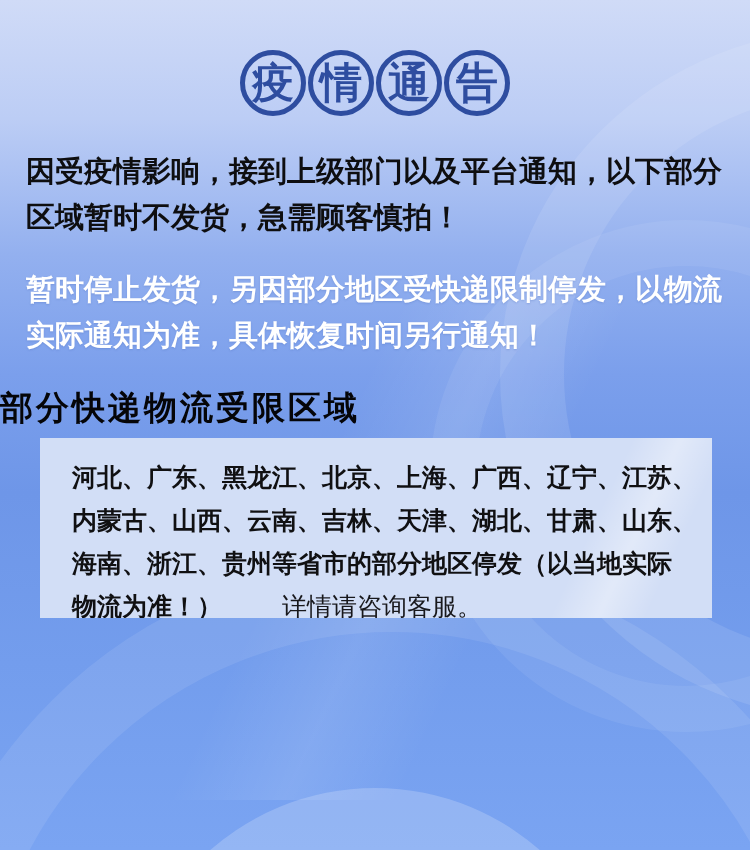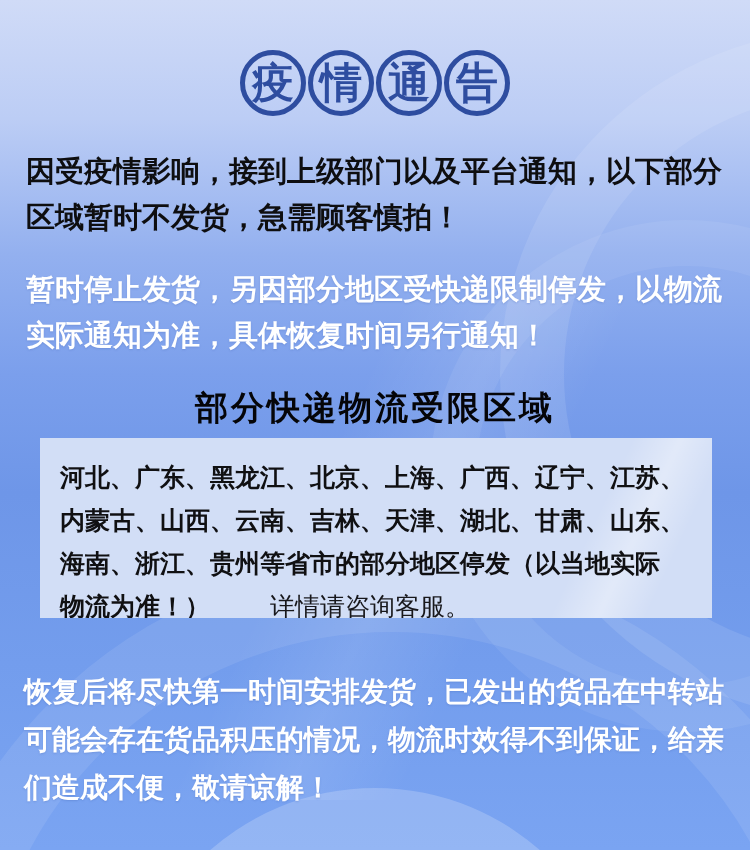--- a/index.html
+++ b/index.html
@@ -57,30 +57,30 @@
   }
   .para-white{
     top:266px;
     padding:0 26px;box-sizing:border-box;
     font-size:29px;line-height:46px;
     color:#ffffff;
     text-shadow:0 1px 2px rgba(60,90,170,0.25);
   }
   .section-title{
     position:absolute;top:386px;left:0;width:750px;
-    text-align:center;
+    text-align:left;
     font-size:33px;font-weight:bold;letter-spacing:3px;
     color:#050508;
   }
   .region-box{
     position:absolute;left:40px;top:438px;
     box-sizing:border-box;
     width:672px;height:180px;
     background:#d2def6;
-    padding:18px 12px 0 20px;
+    padding:18px 12px 0 32px;
     overflow:hidden;
   }
   .region-box .box-sheen{
     position:absolute;right:-40px;top:-40px;width:260px;height:300px;
     background:linear-gradient(115deg,transparent 40%,rgba(255,255,255,0.35) 52%,transparent 64%);
     pointer-events:none;
   }
   .region-text{
     position:relative;
     font-size:25px;line-height:43px;
@@ -123,17 +123,14 @@
   <div class="section-title">部分快递物流受限区域</div>
 
   <div class="region-box">
     <div class="box-sheen"></div>
     <div class="region-text"><span class="region-list">河北、广东、黑龙江、北京、上海、广西、辽宁、江苏、
 内蒙古、山西、云南、吉林、天津、湖北、甘肃、山东、
 海南、浙江、贵州等省市的部分地区停发（以当地实际
 物流为准！）</span><span class="region-note">详情请咨询客服。</span></div>
   </div>
 
-  <div class="para para-footer">恢复后将尽快第一时间安排发货，已发出的货品在中转站
-可能会存在货品积压的情况，物流时效得不到保证，给亲
-们造成不便，敬请谅解！</div>
 
 </div>
 
 </body></html>

